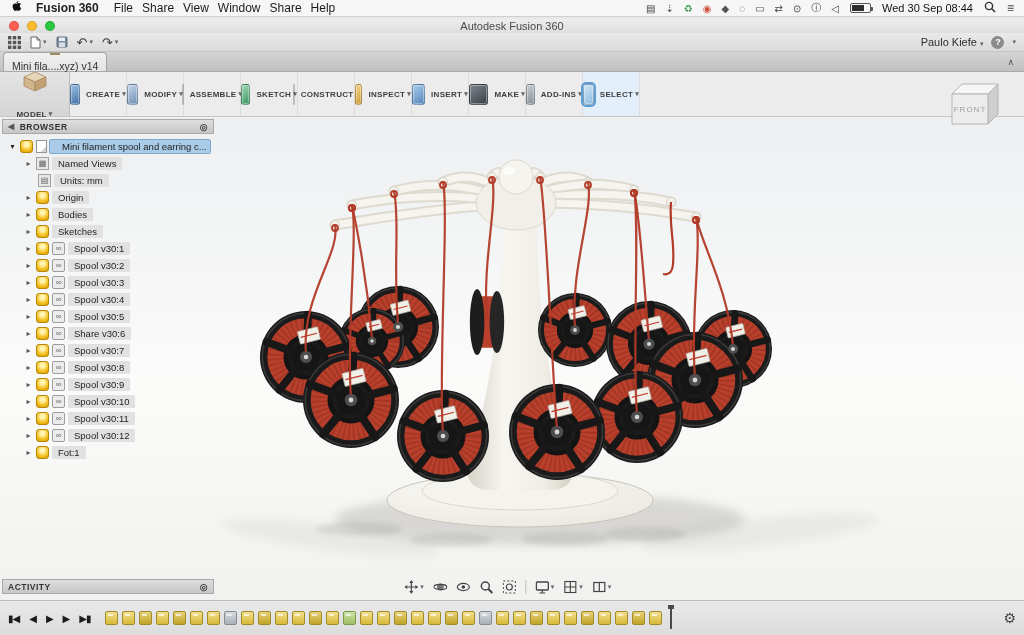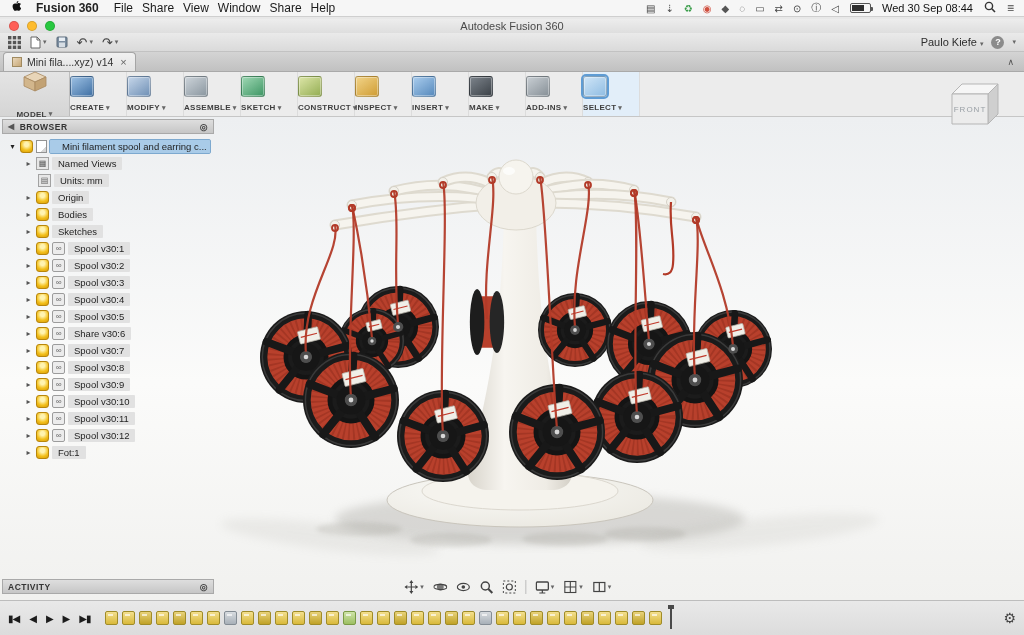--- a/index.html
+++ b/index.html
@@ -27,30 +27,30 @@
 
   
   .qat{position:absolute;top:33px;left:0;right:0;height:19px;background:linear-gradient(#eaeaea,#dadada);border-bottom:1px solid #c2c2c2;display:flex;align-items:center;padding:0 8px;gap:9px;color:#555;}
   .qicon{display:flex;align-items:center;gap:2px;font-size:12px;color:#444;}
   .caret{font-size:7px;color:#666;}
   .qat-right{margin-left:auto;display:flex;align-items:center;gap:8px;font-size:11px;color:#2e2e2e;}
   .help-circle{width:13px;height:13px;border-radius:50%;background:#8b8b8b;color:#fff;font-size:9px;display:flex;align-items:center;justify-content:center;font-weight:bold;}
 
   
   .tabbar{position:absolute;top:52px;left:0;right:0;height:20px;background:linear-gradient(#d4d4d4,#c1c1c1);border-bottom:1px solid #a9a9a9;display:flex;align-items:flex-end;}
-  .doc-tab{height:19px;margin-left:3px;background:linear-gradient(#f1f1f1,#e3e3e3);border:1px solid #a5a5a5;border-bottom:none;border-radius:4px 4px 0 0;display:flex;align-items:center;gap:5px;padding:0 8px;font-size:10.5px;color:#333;}
+  .doc-tab{height:19px;margin-left:3px;background:linear-gradient(#f1f1f1,#e3e3e3);border:1px solid #a5a5a5;border-bottom:none;border-radius:4px 4px 0 0;display:flex;align-items:center;gap:5px;padding:0 8px;font-size:10.5px;color:#333;flex-direction:column;}
   .tab-cube{width:10px;height:10px;background:linear-gradient(135deg,#e9d7ba,#c7a878);border:1px solid #a08a60;}
   .tab-close{color:#666;font-size:11px;margin-left:2px;}
   .tab-collapse{margin-left:auto;margin-right:10px;margin-bottom:4px;font-size:9px;color:#555;}
 
   
   .ribbon{position:absolute;top:72px;left:0;right:0;height:45px;background:#ececec;border-bottom:1px solid #c6c6c6;display:flex;align-items:stretch;}
   .model-btn{width:70px;background:linear-gradient(#e4e4e4,#d5d5d5);border-right:1px solid #bdbdbd;display:flex;flex-direction:column;align-items:center;justify-content:center;gap:14px;}
   .rlabel{font-size:8px;font-weight:bold;color:#3e3e3e;letter-spacing:.3px;display:flex;align-items:center;gap:2px;white-space:nowrap;}
-  .ribbon-group{width:57px;display:flex;flex-direction:column;align-items:flex-start;justify-content:center;gap:6px;border-right:1px solid #dcdcdc;}
+  .ribbon-group{width:57px;display:flex;flex-direction:row;align-items:center;justify-content:center;gap:6px;border-right:1px solid #dcdcdc;}
   .ribbon-group.active{background:#e2eef9;}
   .ricon{width:24px;height:21px;border-radius:3px;border:1px solid rgba(0,0,0,.2);box-shadow:inset 0 0 0 1px rgba(255,255,255,.35);}
   .ribbon-group.active .ricon{outline:2px solid #5f9cd4;}
   .ic-create{background:linear-gradient(145deg,#9dc1e4,#3f6fa3);}
   .ic-modify{background:linear-gradient(145deg,#c7d7ea,#6e8fb5);}
   .ic-assemble{background:linear-gradient(145deg,#cdd4da,#8a969f);}
   .ic-sketch{background:linear-gradient(145deg,#9fd8b4,#3d9563);}
   .ic-construct{background:linear-gradient(145deg,#dde6a8,#93ad52);}
   .ic-inspect{background:linear-gradient(145deg,#f2d489,#cf9c33);}
   .ic-insert{background:linear-gradient(145deg,#aacdee,#5588bb);}

